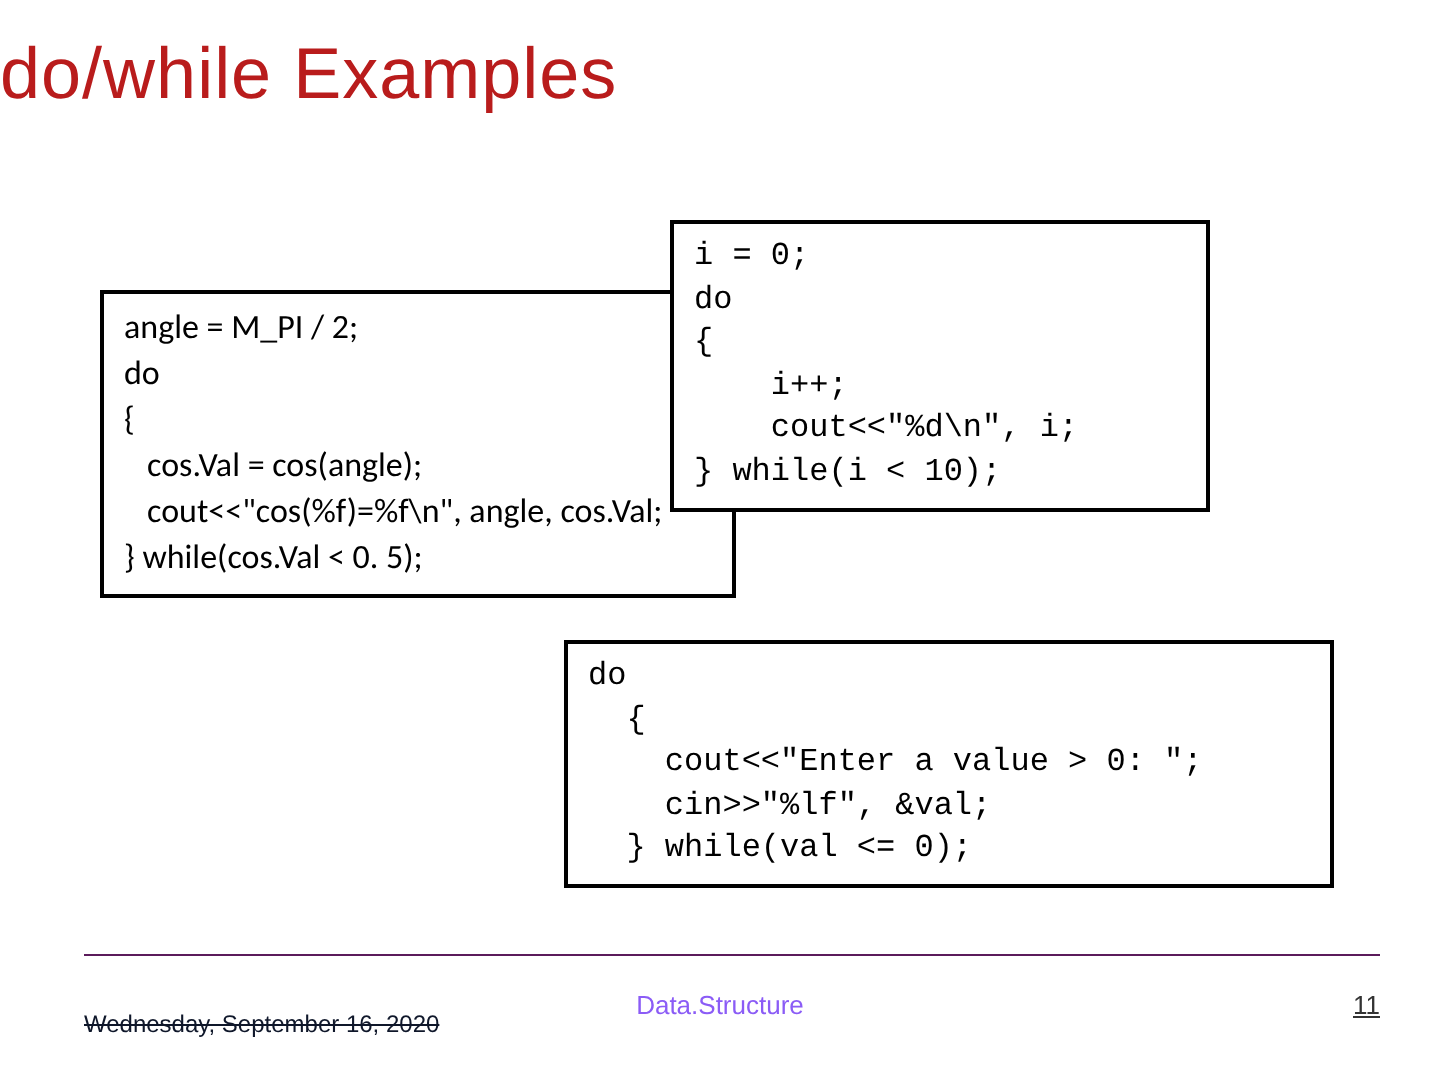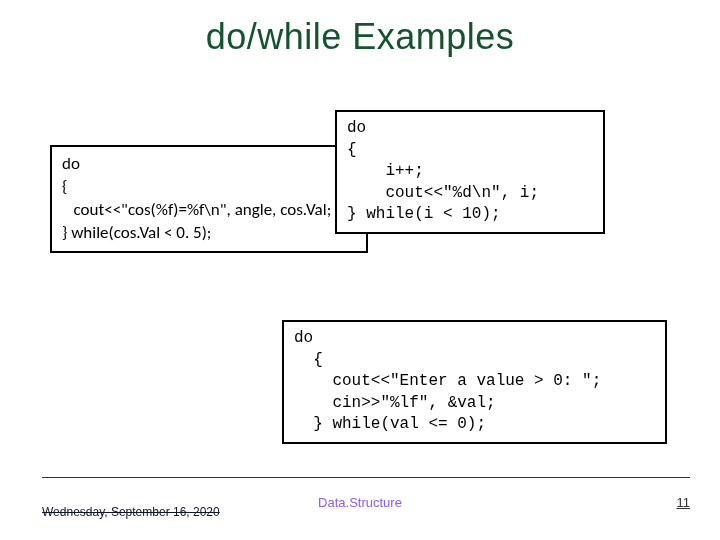--- a/index.html
+++ b/index.html
@@ -6,23 +6,22 @@
   body {
     margin: 0;
     width: 720px;
     height: 540px;
     background: #ffffff;
     font-family: "Segoe UI", Arial, sans-serif;
     position: relative;
     overflow: hidden;
   }
   .title {
-    text-align: center;
     font-size: 36px;
-    color: #14532d;
+    color: #b91c1c;
     font-weight: 500;
     margin-top: 16px;
     margin-bottom: 18px;
     letter-spacing: 0.5px;
   }
   .code-box {
     position: absolute;
     border: 2px solid #000;
     background: #fff;
     padding: 6px 10px;
@@ -84,27 +83,30 @@
     color: #333;
     text-decoration: underline;
   }
 </style>
 </head>
 <body>
 
 <div class="title">do/while Examples</div>
 
 <div class="code-box box1">
+  <span class="code-line">angle = M_PI / 2;</span>
   <span class="code-line">do</span>
   <span class="code-line">{</span>
+  <span class="code-line">   cos.Val = cos(angle);</span>
   <span class="code-line">   cout&lt;&lt;"cos(%f)=%f\n", angle, cos.Val;</span>
   <span class="code-line">} while(cos.Val &lt; 0. 5);</span>
 </div>
 
 <div class="code-box box2">
+  <span class="code-line">i = 0;</span>
   <span class="code-line">do</span>
   <span class="code-line">{</span>
   <span class="code-line">    i++;</span>
   <span class="code-line">    cout&lt;&lt;"%d\n", i;</span>
   <span class="code-line">} while(i &lt; 10);</span>
 </div>
 
 <div class="code-box box3">
   <span class="code-line">do</span>
   <span class="code-line">  {</span>

